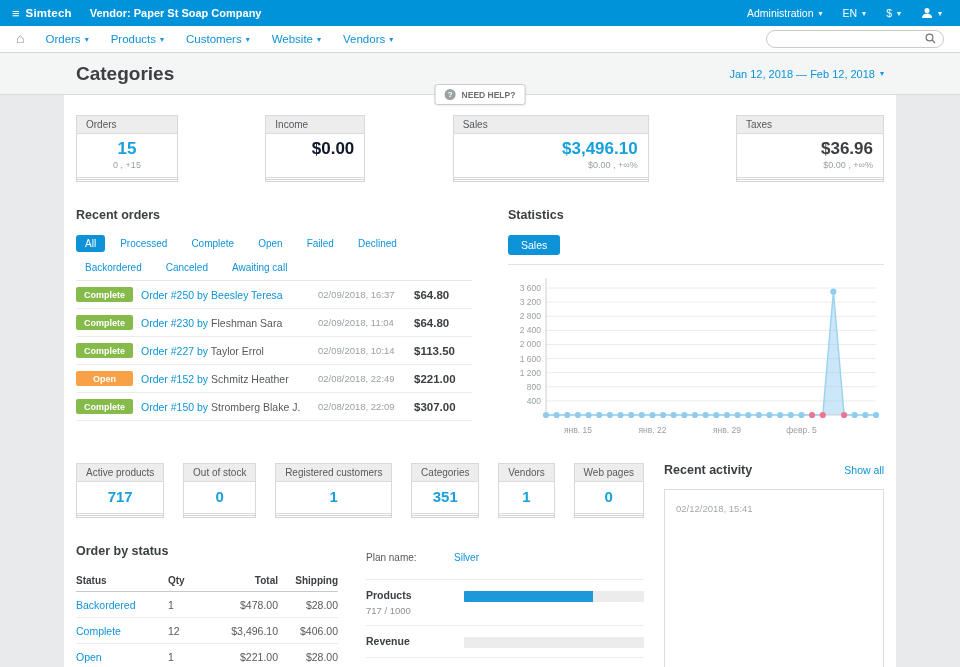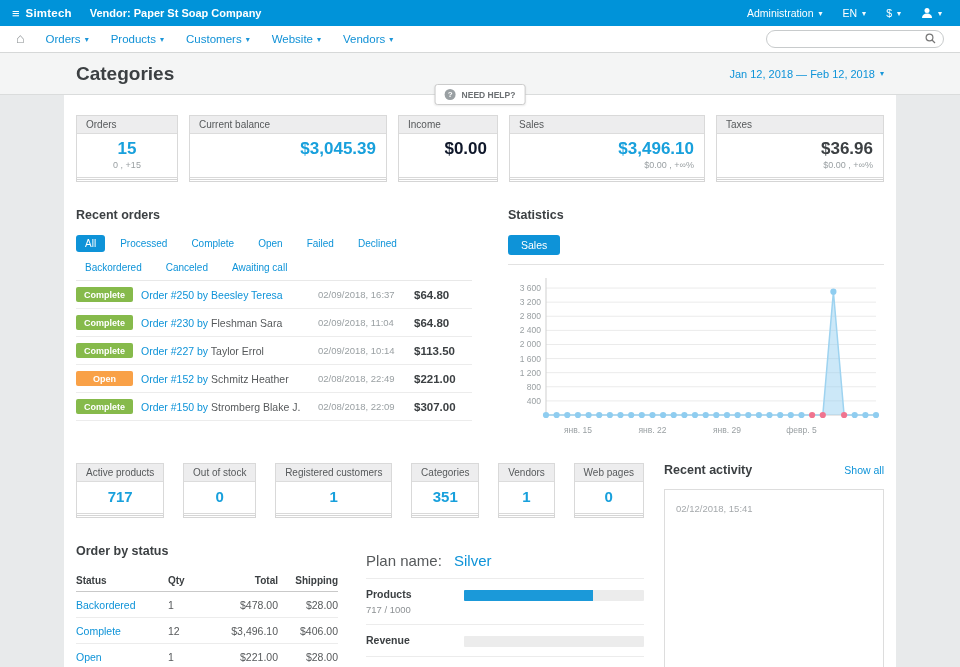--- a/index.html
+++ b/index.html
@@ -78,21 +78,21 @@
   .row4 { display:flex; gap:28px; }
   .order-status { width:262px; flex:none; }
   .plan { flex:1; min-width:0; }
 
   table.status { width:100%; border-collapse:collapse; font-size:10.5px; }
   table.status th { text-align:left; font-size:10px; color:#3c4043; border-bottom:1px solid #c9c9c9; padding:4px 0 5px; font-weight:bold; }
   table.status td { border-bottom:1px solid #ececec; padding:6.5px 0; color:#56595b; }
   table.status .num { text-align:right; }
   table.status td.link { color:#0e93d8; cursor:pointer; }
 
-  .plan-row { display:flex; align-items:center; padding:8px 0 9px; border-bottom:1px solid #ececec; font-size:15px; }
+  .plan-row { display:flex; align-items:center; padding:8px 0 16px; border-bottom:1px solid #ececec; font-size:10px; }
   .plan-row .lbl { width:88px; color:#56595b; }
   .plan-name { color:#0e93d8; cursor:pointer; }
   .plan-item { display:flex; justify-content:space-between; padding:9px 0; border-bottom:1px solid #ececec; }
   .plan-item-label { font-size:10.5px; font-weight:bold; color:#3c4043; }
   .plan-item-caption { font-size:9.5px; color:#8d9194; margin-top:4px; }
   .bar { width:180px; height:11px; background:#ececec; margin-top:2px; border-radius:1px; overflow:hidden; }
   .bar-fill { height:100%; }
 
   .activity-head { display:flex; justify-content:space-between; align-items:baseline; margin-bottom:12px; }
   .showall { font-size:10.5px; color:#0e93d8; cursor:pointer; }
@@ -178,42 +178,35 @@
 <div class="content">
 
   <div class="cards-row">
       <div class="card" style="width: 102px;">
         <div class="card-head">Orders</div>
         <div class="card-body center">
           <div class="card-value" style="color:#18a0dc">15</div>
           <div class="card-sub">0 , +15</div>
         </div>
       </div>
-      <div class="card" style="width: 198px;">
-        <div class="card-head">Current balance</div>
-        <div class="card-body">
-          <div class="card-value" style="color:#18a0dc">$3,045.39</div>
-          <div class="card-sub"></div>
-        </div>
-      </div>
       <div class="card" style="width: 100px;">
         <div class="card-head">Income</div>
         <div class="card-body">
           <div class="card-value" style="color:#0f172a">$0.00</div>
           <div class="card-sub"></div>
         </div>
       </div>
       <div class="card" style="width: 196px;">
         <div class="card-head">Sales</div>
         <div class="card-body">
           <div class="card-value" style="color:#18a0dc">$3,496.10</div>
           <div class="card-sub">$0.00 , +∞%</div>
         </div>
       </div>
-      <div class="card" style="width: 168px;">
+      <div class="card" style="width: 148px;">
         <div class="card-head">Taxes</div>
         <div class="card-body">
           <div class="card-value" style="color:#3c4043">$36.96</div>
           <div class="card-sub">$0.00 , +∞%</div>
         </div>
       </div>
     </div>
 
   <div class="row2">
     <div class="recent-orders">

